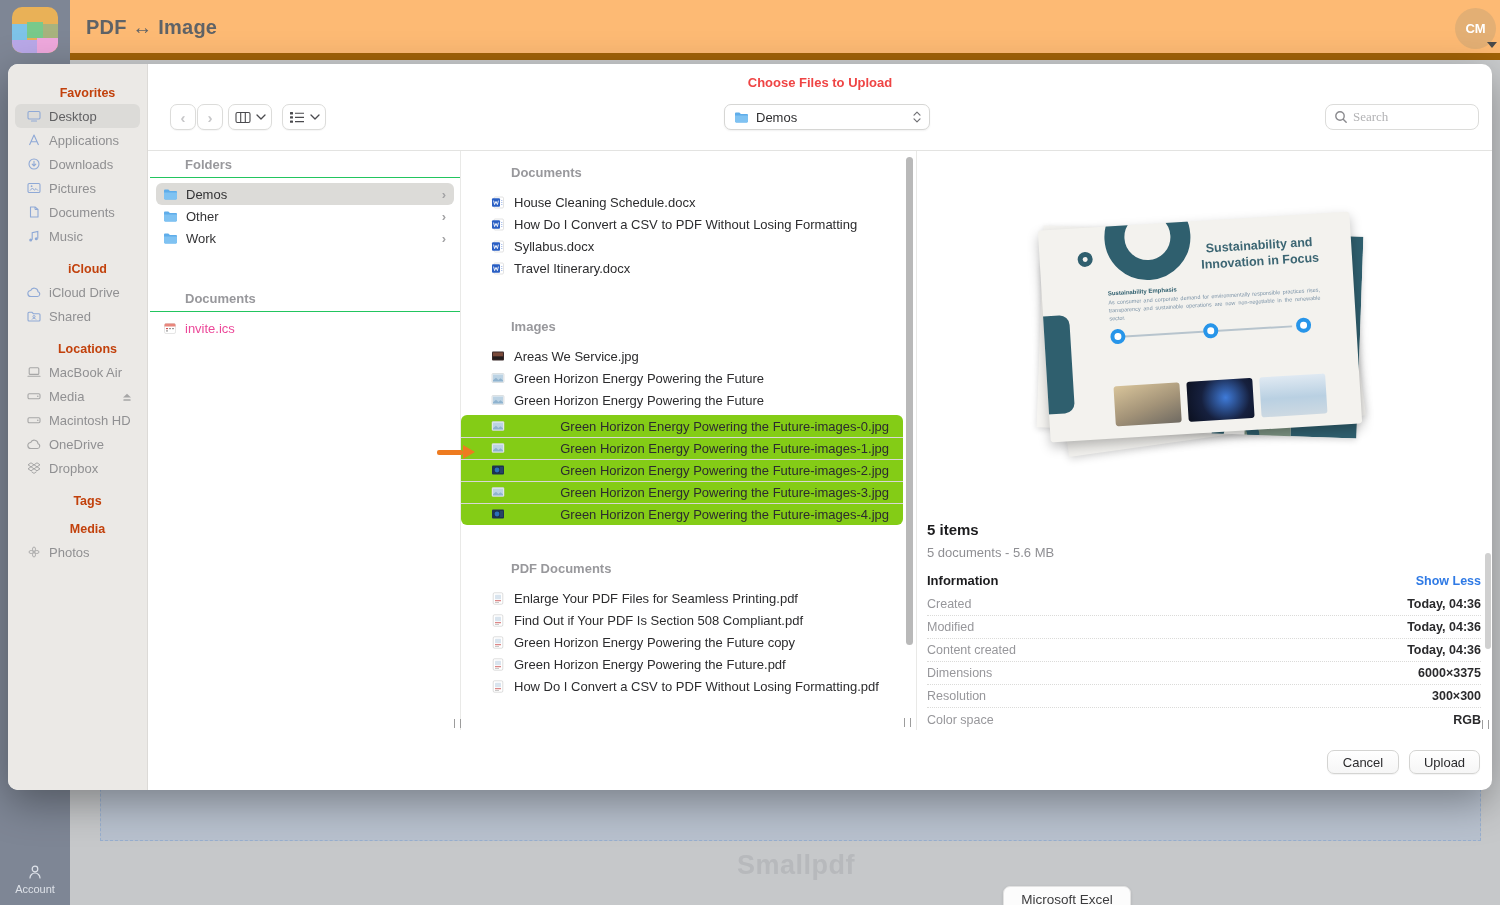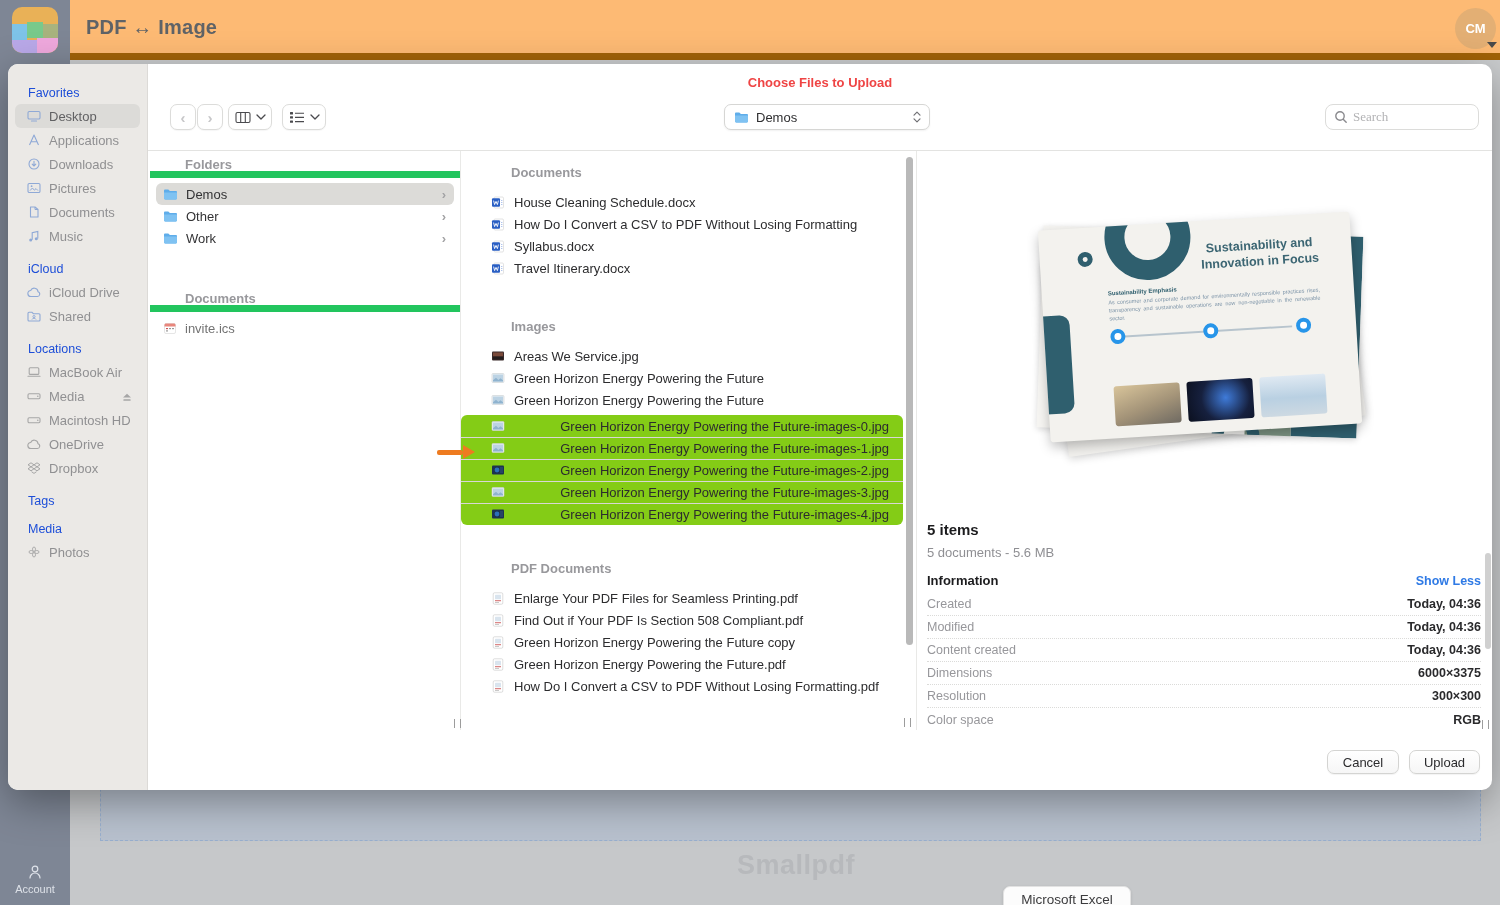--- a/index.html
+++ b/index.html
@@ -24,21 +24,21 @@
   .account .acc-ic { display:block; margin:0 auto 2px; width:18px; height:18px; }
 
   .bottom-area { position:absolute; left:70px; top:790px; right:0; bottom:0; background:#c6c8ca; z-index:1; }
   .drop-zone { position:absolute; left:30px; top:-90px; width:1381px; height:141px; background:#b8c1ce; border:1px dashed #98afce; }
   .watermark { position:absolute; left:667px; top:60px; font-size:27px; font-weight:bold; color:#b7b9bc; letter-spacing:.5px; }
   .excel-btn { position:absolute; left:933px; top:96px; width:128px; height:30px; background:#fcfcfc; border:1px solid #e2e2e2; border-radius:7px; font-size:13.5px; color:#3c3c3e; text-align:center; line-height:26px; box-shadow:0 1px 3px rgba(0,0,0,.12); cursor:pointer; }
 
   
   .dialog { position:absolute; left:8px; top:64px; width:1484px; height:726px; background:#fff; border-radius:10px; box-shadow:0 12px 40px rgba(0,0,0,.35); z-index:10; overflow:hidden; }
   .dlg-side { position:absolute; left:0; top:0; width:140px; height:100%; background:#ebe9e6; border-right:1px solid #dcdad7; padding-top:18px; }
-  .sec-title { font-size:12.5px; font-weight:normal; color:#1d4ed8; margin:14px 0 4px 20px; }
+  .sec-title { font-size:12.5px; font-weight:bold; color:#c2410c; margin:14px 0 4px 20px;text-align:center; }
   .sec-title:first-child { margin-top:4px; }
   .side-row { height:24px; margin:0 7px; padding-left:12px; border-radius:6px; display:flex; align-items:center; gap:7px; font-size:13px; color:#909092; cursor:pointer; white-space:nowrap; }
   .side-row.sel { background:#dcdbd8; color:#616163; }
   .side-row .ic { width:15px; height:13px; display:flex; align-items:center; color:#8fa9d6; flex:none; }
   .side-row.gray .ic { color:#a6a6a6; }
   .side-row .eject { margin-left:auto; margin-right:8px; color:#a6a6a6; width:11px; height:11px; }
 
   .dlg-title { position:absolute; top:11px; left:140px; right:0; text-align:center; font-size:13px; font-weight:600; color:#ef4444; }
 
   .tbtn { position:absolute; top:40px; height:26px; background:#fff; border:1px solid #dcdcda; border-radius:7px; display:flex; align-items:center; justify-content:center; gap:5px; cursor:pointer; box-shadow:0 1px 1px rgba(0,0,0,.04); }
@@ -47,26 +47,26 @@
   .select-demos .spin { margin-left:auto; }
   .search-field { position:absolute; top:40px; left:1317px; width:154px; height:26px; background:#fff; border:1px solid #dcdcda; border-radius:8px; display:flex; align-items:center; gap:5px; padding:0 8px; }
   .search-field input { border:none; outline:none; width:110px; font-size:13px; color:#333; background:transparent; font-family:Liberation Serif, serif; }
   .search-field input::placeholder { color:#b3b3b5; }
 
   .hair-top { position:absolute; top:86px; left:140px; right:0; height:1px; background:#e3e3e1; }
   .vdiv { position:absolute; top:87px; width:1px; height:579px; background:#e9e9e7; }
 
   
   .folders-col { position:absolute; left:142px; top:87px; width:310px; height:579px; overflow:hidden; }
-  .col-head { height:27px; line-height:27px; font-size:13px; font-weight:600; color:#98989c; border-bottom:7px solid #22c55e; }
+  .col-head { height:27px; line-height:27px; font-size:13px; font-weight:600; color:#98989c; border-bottom:1px solid #22c55e; }
   .folders-col .col-head { padding-left:35px; }
   .f-row { height:22px; margin:0 6px; padding:0 8px 0 7px; border-radius:6px; display:flex; align-items:center; gap:8px; font-size:13px; color:#333335; cursor:pointer; }
   .f-row.sel { background:#dcdbd8; }
   .f-row .chev { margin-left:auto; color:#a2a2a4; font-size:13px; font-weight:600; }
-  .f-row.dim { color:#737373;text-align:center; }
+  .f-row.dim { color:#ec4899;text-align:center; }
   .f-rows { margin-top:5px; }
   .folders-col .col-head.second { margin-top:36px; }
 
   
   .files-col { position:absolute; left:453px; top:87px; width:454px; height:579px; overflow:hidden; }
   .files-col .col-head { padding-left:50px; border-bottom:none; }
   .files-col .fsec:first-child .col-head { border-bottom:1px solid #efefed; }
   .file-row { height:22px; display:flex; align-items:center; gap:8px; padding:0 14px 0 30px; margin-right:12px; font-size:13px; color:#2c2c2e; cursor:pointer; white-space:nowrap; overflow:hidden; }
   .file-row .ic { width:15px; height:13px; flex:none; display:flex; align-items:center; }
   .file-row.sel { background:#84cc16;justify-content:space-between; }

